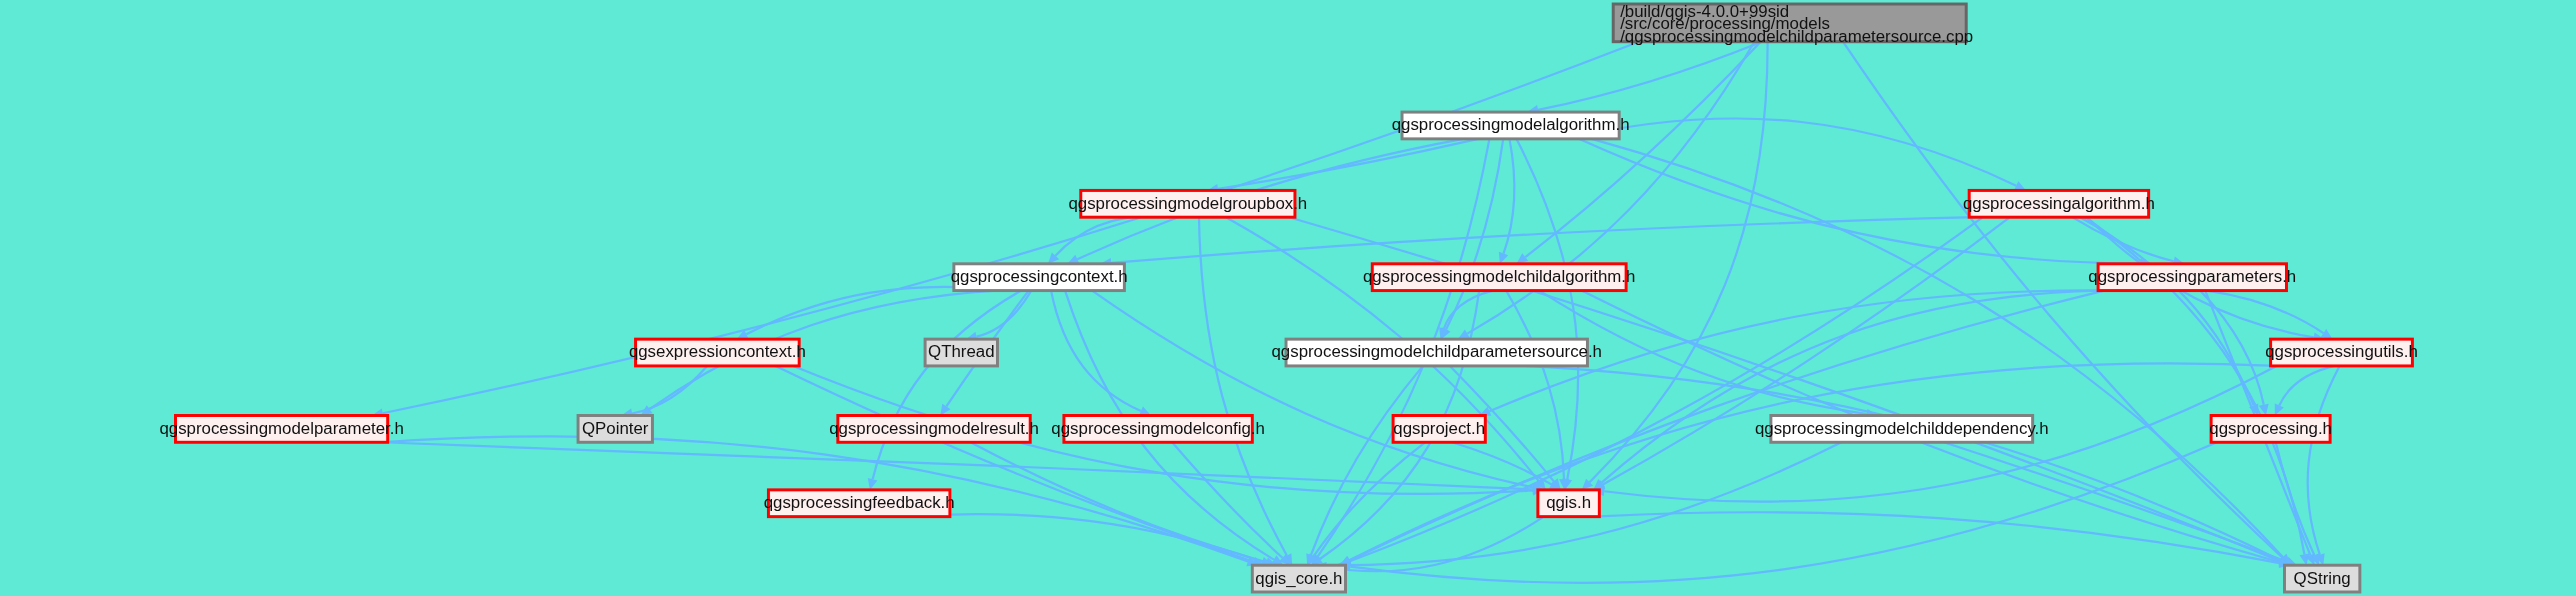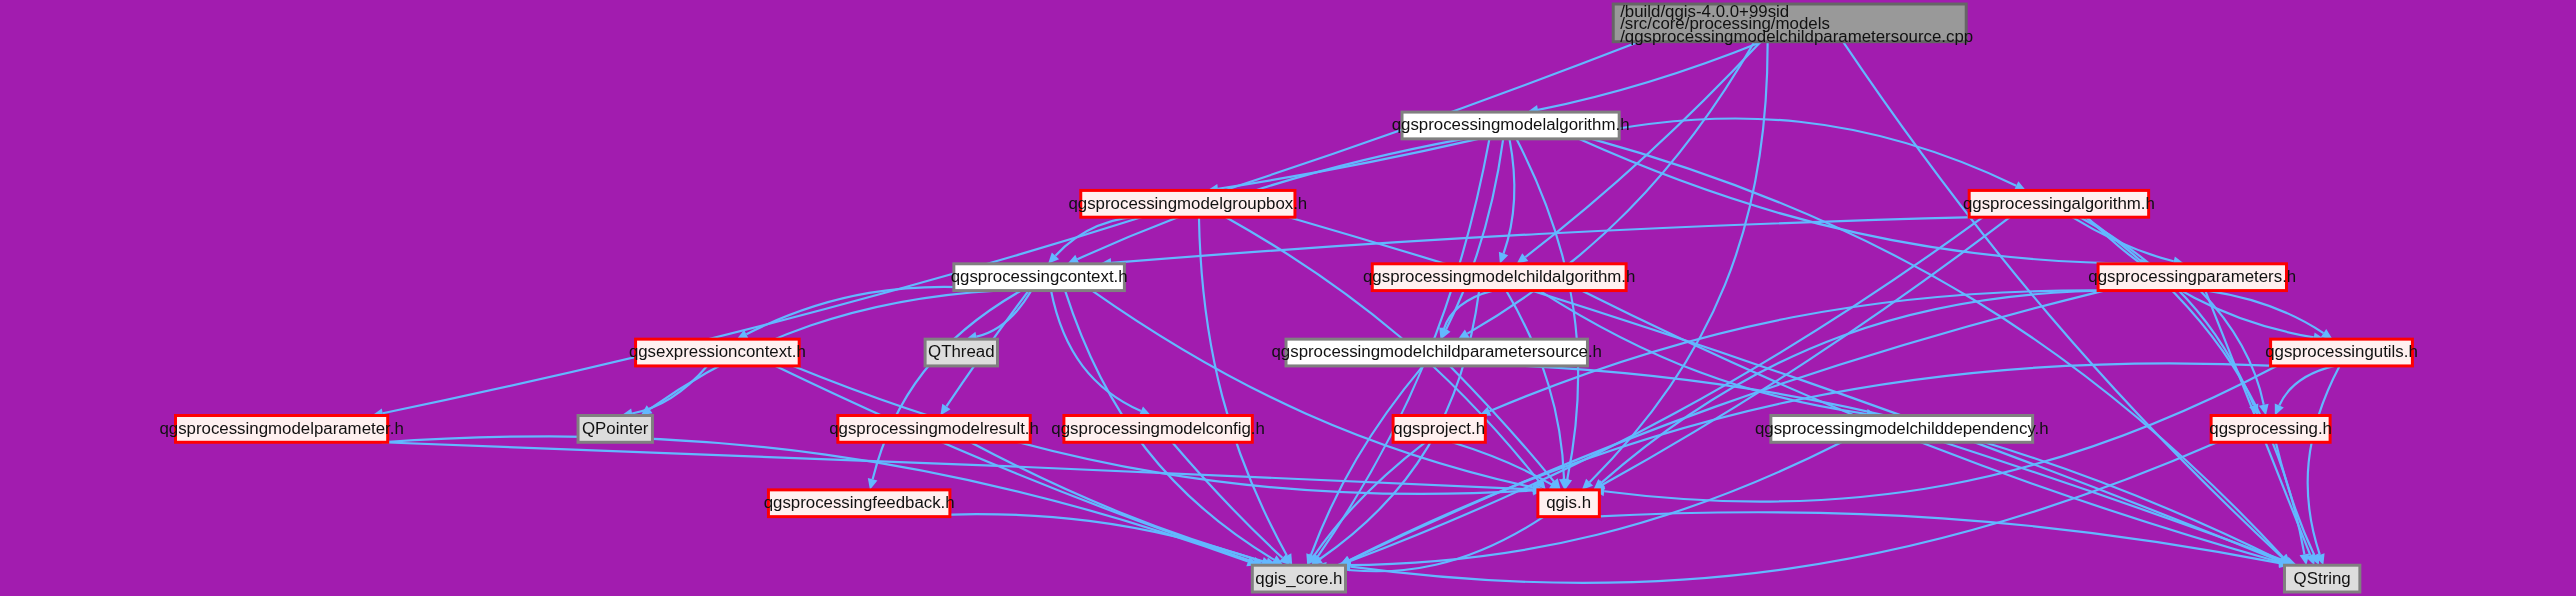--- a/index.html
+++ b/index.html
@@ -4,21 +4,21 @@
 <style>
   html, body {
     margin: 0;
     padding: 0;
     background: #000000;
   }
   #graph-root {
     position: relative;
     width: 2576px;
     height: 597px;
-    background: #a21caf;
+    background: #5eead4;
     overflow: hidden;
     font-family: "Liberation Sans", "DejaVu Sans", sans-serif;
   }
   svg#graph-svg {
     position: absolute;
     top: 0; left: 0;
     width: 2576px;
     height: 597px;
     display: block;
   }

